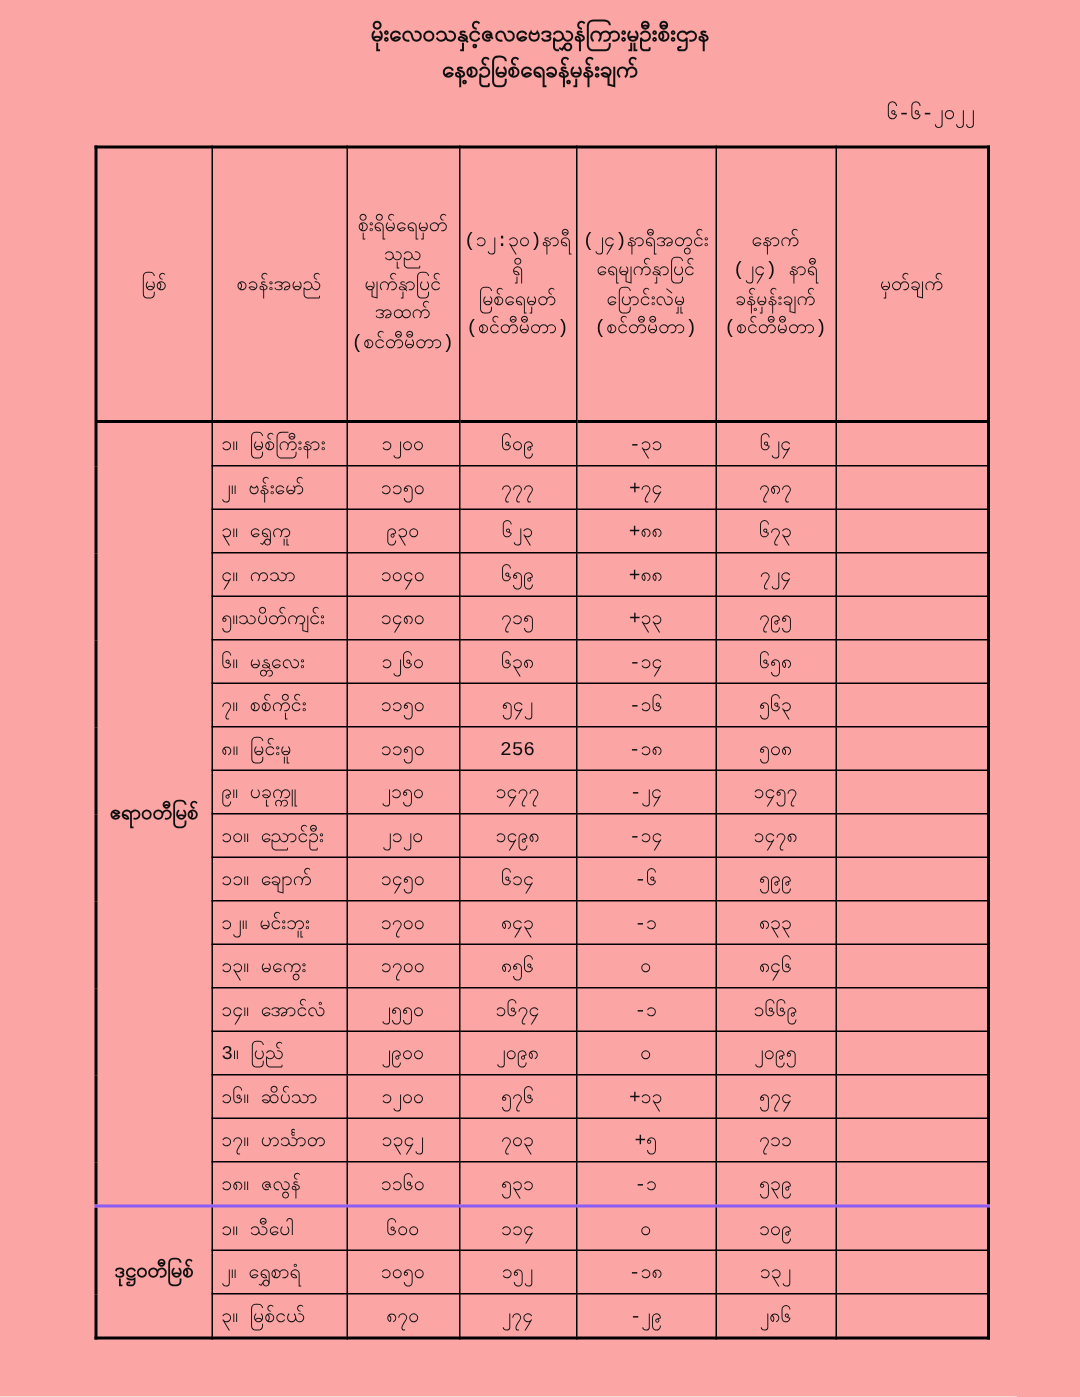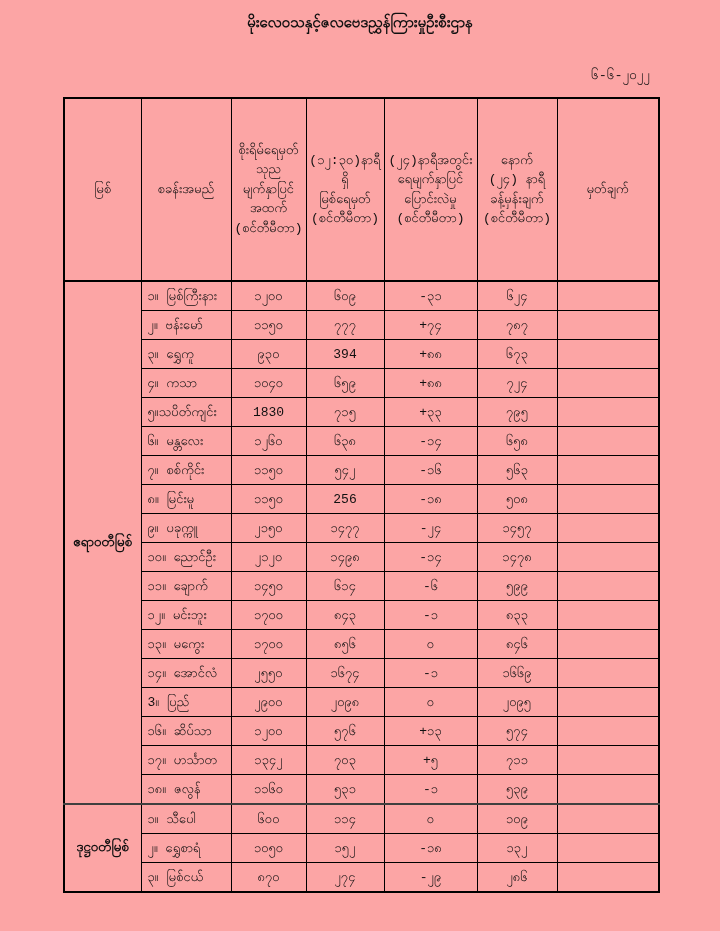--- a/index.html
+++ b/index.html
@@ -24,29 +24,30 @@
     vertical-align:middle;font-weight:normal;overflow:hidden;
   }
   .forecast thead tr{height:183px;}
   .forecast thead th{
     white-space:pre-line;line-height:1.5;border-bottom:2px solid #000;
     font-size:13px;
   }
   .forecast tbody td{height:28px;}
   .forecast td.station{text-align:left;padding-left:6px;}
   .forecast td.river-cell{font-weight:bold;font-size:13.5px;margin-left:16px;}
-  .forecast tr.section-start td{border-top:2px solid #404040;}
+  .forecast tr.section-start td{border-top:2px solid #8b5cf6;}
 </style>
 </head>
 <body>
 
 <div class="page">
 
   <div class="titles">
     <div>မိုးလေဝသနှင့်ဇလဗေဒညွှန်ကြားမှုဦးစီးဌာန</div>
+    <div>နေ့စဉ်မြစ်ရေခန့်မှန်းချက်</div>
   </div>
 
   <div class="report-date">၆-၆-၂၀၂၂</div>
 
   <table class="forecast">
     <colgroup>
       <col style="width:77px">
         <col style="width:90px">
         <col style="width:75px">
       <col style="width:78px">
@@ -91,36 +92,36 @@
           <td class="station">၂။ ဗန်းမော်</td>
           <td>၁၁၅၀</td>
           <td>၇၇၇</td>
           <td>+၇၄</td>
           <td>၇၈၇</td>
           <td></td>
         </tr>
         <tr>
           <td class="station">၃။ ရွှေကူ</td>
           <td>၉၃၀</td>
-          <td>394</td>
+          <td>၆၂၃</td>
           <td>+၈၈</td>
           <td>၆၇၃</td>
           <td></td>
         </tr>
         <tr>
           <td class="station">၄။ ကသာ</td>
           <td>၁၀၄၀</td>
           <td>၆၅၉</td>
           <td>+၈၈</td>
           <td>၇၂၄</td>
           <td></td>
         </tr>
         <tr>
           <td class="station">၅။သပိတ်ကျင်း</td>
-          <td>1830</td>
+          <td>၁၄၈၀</td>
           <td>၇၁၅</td>
           <td>+၃၃</td>
           <td>၇၉၅</td>
           <td></td>
         </tr>
         <tr>
           <td class="station">၆။ မန္တလေး</td>
           <td>၁၂၆၀</td>
           <td>၆၃၈</td>
           <td>-၁၄</td>

